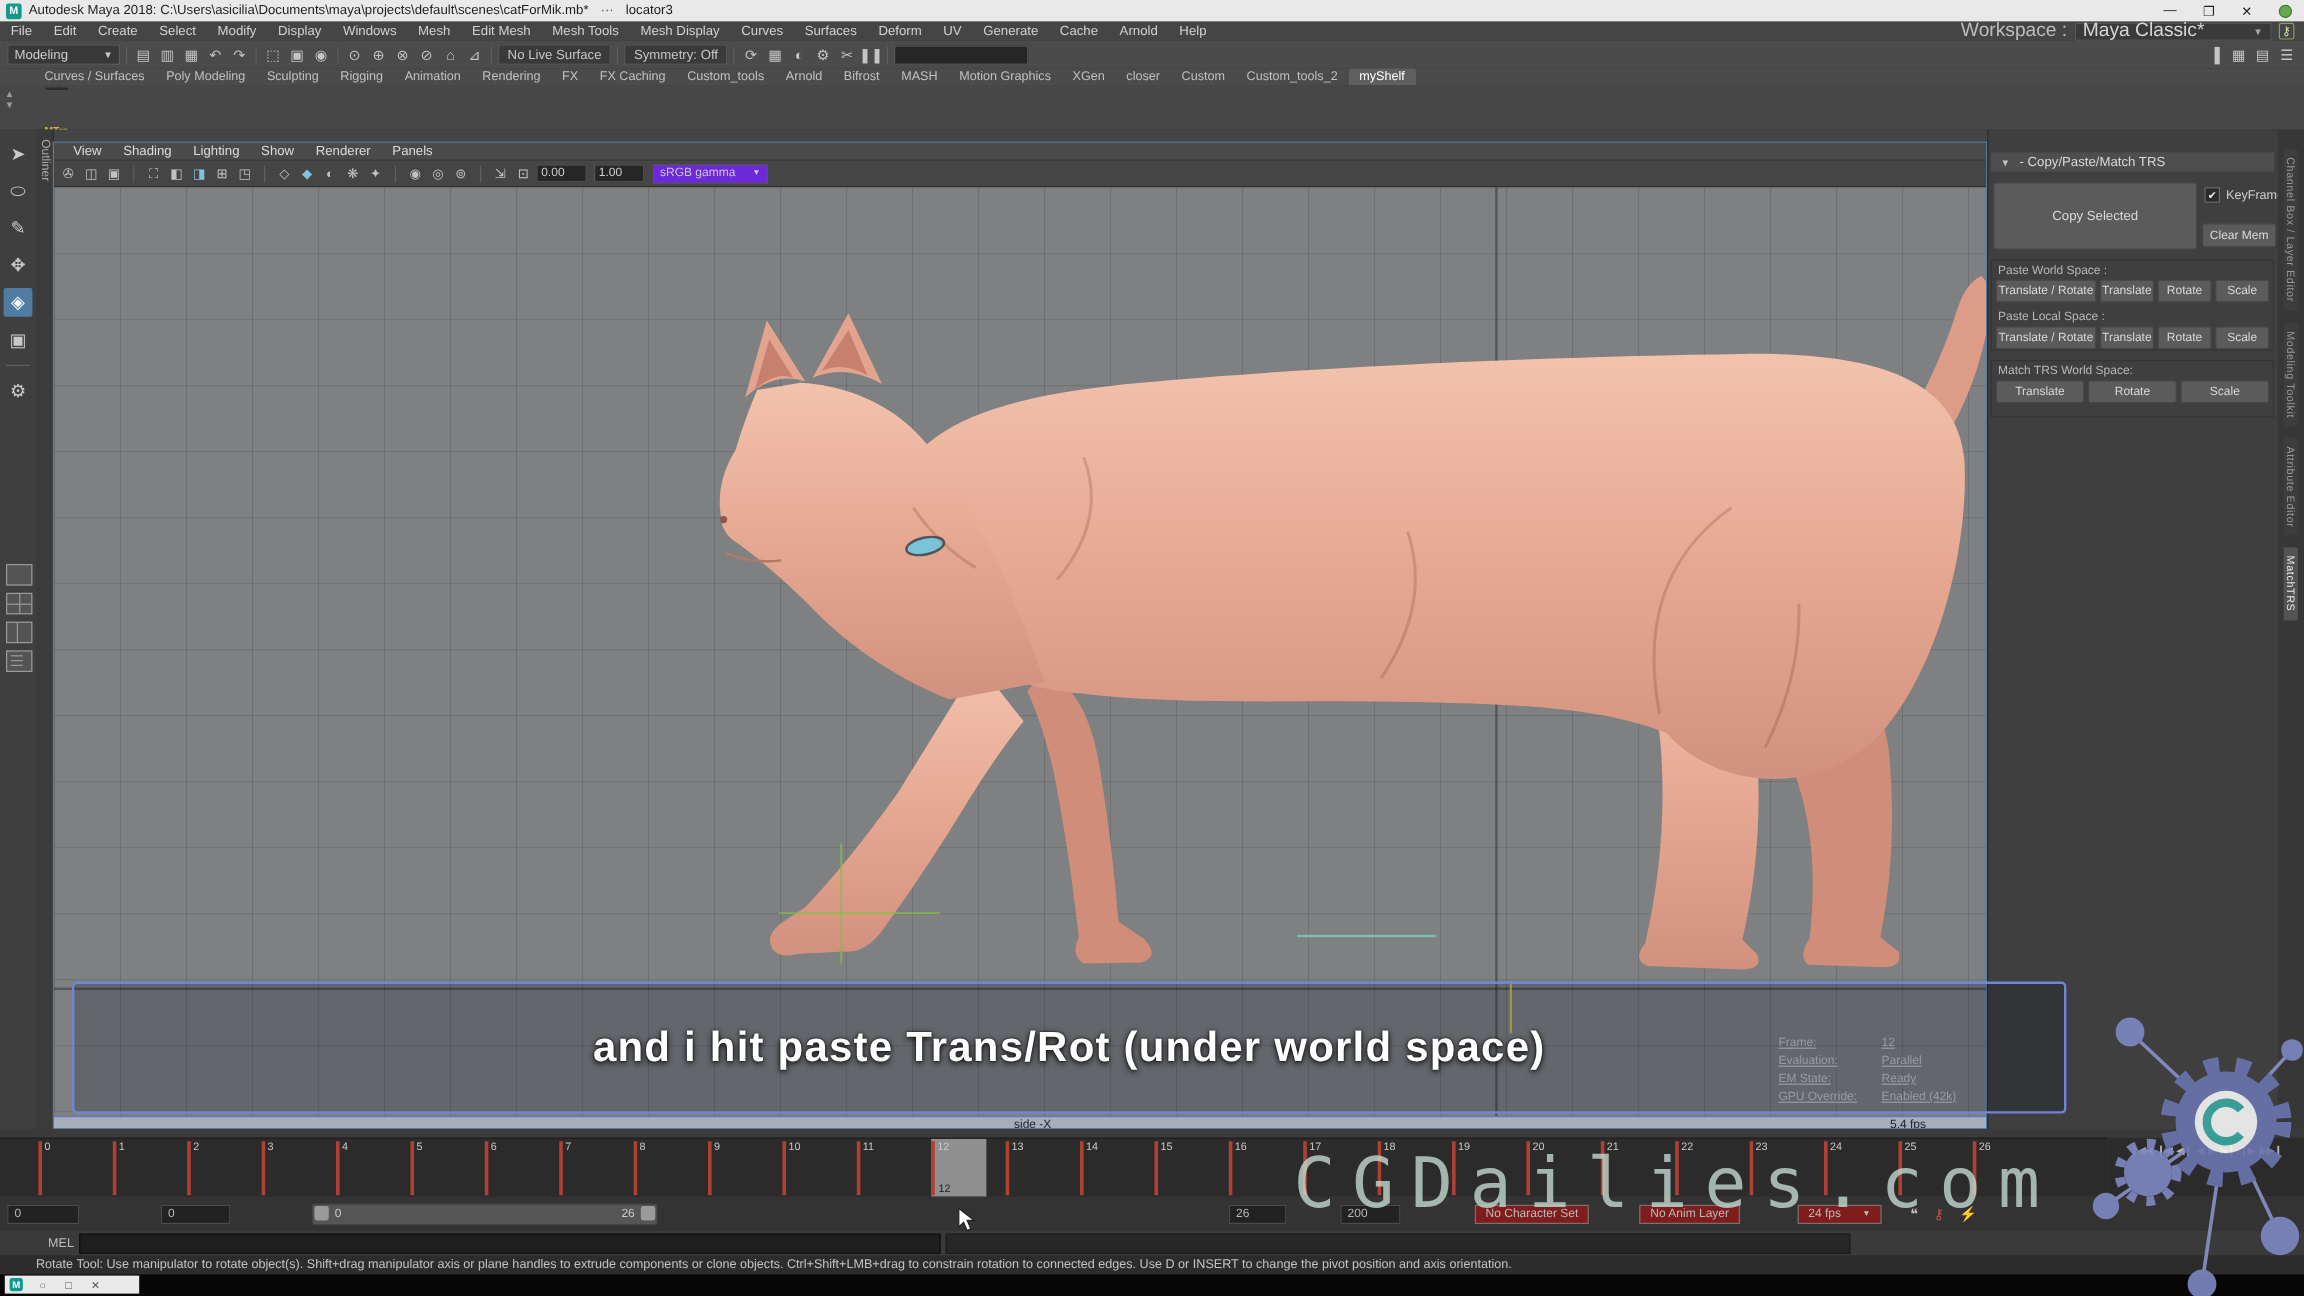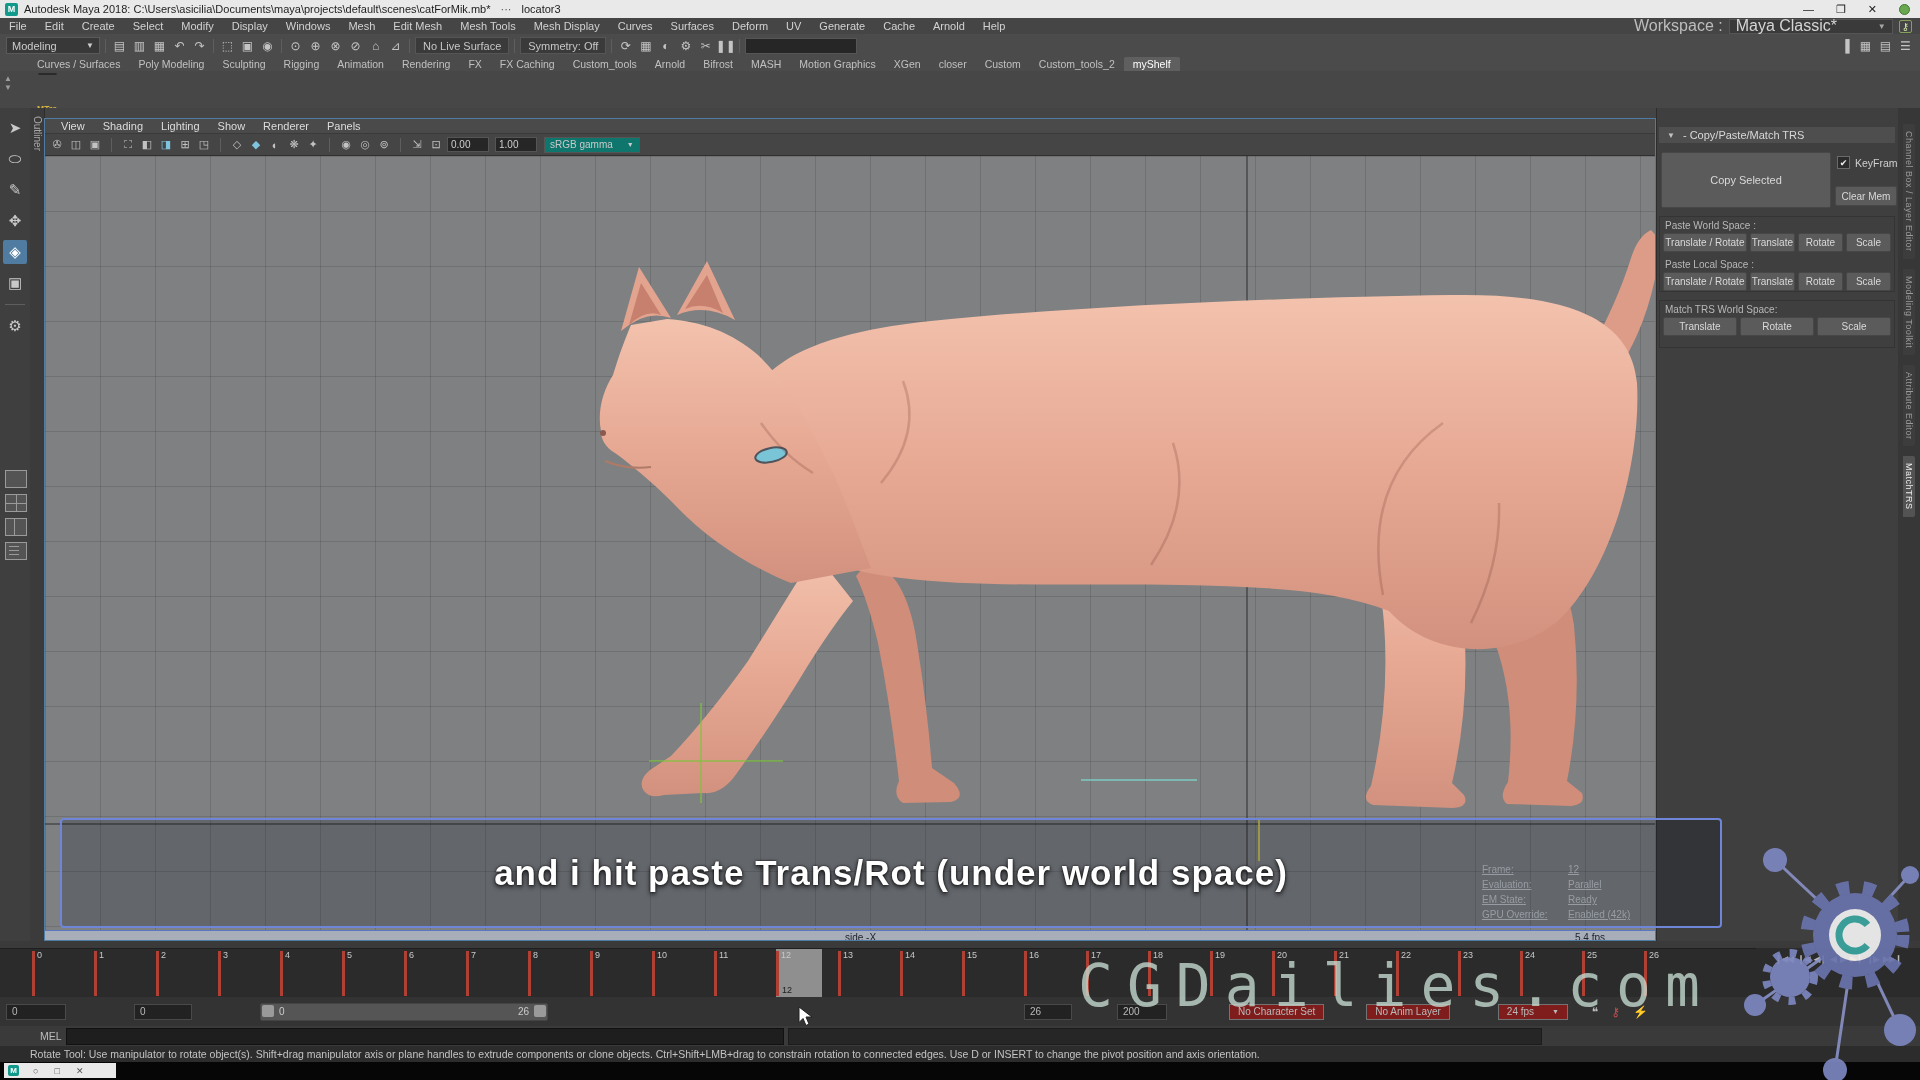--- a/index.html
+++ b/index.html
@@ -73,21 +73,21 @@
     box-sizing:border-box;overflow:hidden;}
   .vp-menus{height:14px;background:#4a4a4a;display:flex;align-items:center;font-size:11px;color:#dcdcdc;
     padding-left:8px;gap:2px;}
   .vp-menus [data-name^="viewport-menu"]{padding:0 8px;}
   .vp-toolbar{height:21px;background:#454545;border-top:1px solid #3a3a3a;border-bottom:1px solid #303030;
     display:flex;align-items:center;padding-left:4px;}
   .vp-toolbar .ico{width:16px;height:16px;font-size:11px;display:flex;align-items:center;justify-content:center;color:#c2c2c2;}
   .vp-toolbar .ico:nth-of-type(7),.vp-toolbar .ico:nth-of-type(12){color:#7fc4de;}
   .vp-field{background:#262626;border:1px solid #555;width:34px;height:13px;font-size:10px;color:#cfcfcf;
     display:flex;align-items:center;padding:0 3px;margin:0 3px;}
-  .vp-gamma{background:#0f766e;border:1px solid #555;height:14px;font-size:10px;color:#c9c9c9;
+  .vp-gamma{background:#6d28d9;border:1px solid #555;height:14px;font-size:10px;color:#c9c9c9;
     display:flex;align-items:center;gap:14px;padding:0 5px;margin-left:4px;}
   .view-area{position:relative;width:100%;height:774px;background-color:#7e8082;
     background-image:linear-gradient(rgba(40,40,40,.18) 1px,transparent 1px),
       linear-gradient(90deg,rgba(40,40,40,.18) 1px,transparent 1px);
     background-size:55px 55px;overflow:hidden;}
   .axis-v{position:absolute;left:1201px;top:0;bottom:0;width:2px;background:rgba(35,35,35,.45);}
   .axis-h{position:absolute;top:667px;left:0;right:0;height:2px;background:rgba(35,35,35,.45);}
   .headline{position:absolute;left:72px;top:18px;font-family:"DejaVu Sans Mono",monospace;
     font-size:104px;font-weight:bold;letter-spacing:0.30em;}
   .vp-bottombar{height:13px;background:#a8adba;border-top:1px solid #5a79c0;display:flex;align-items:center;

